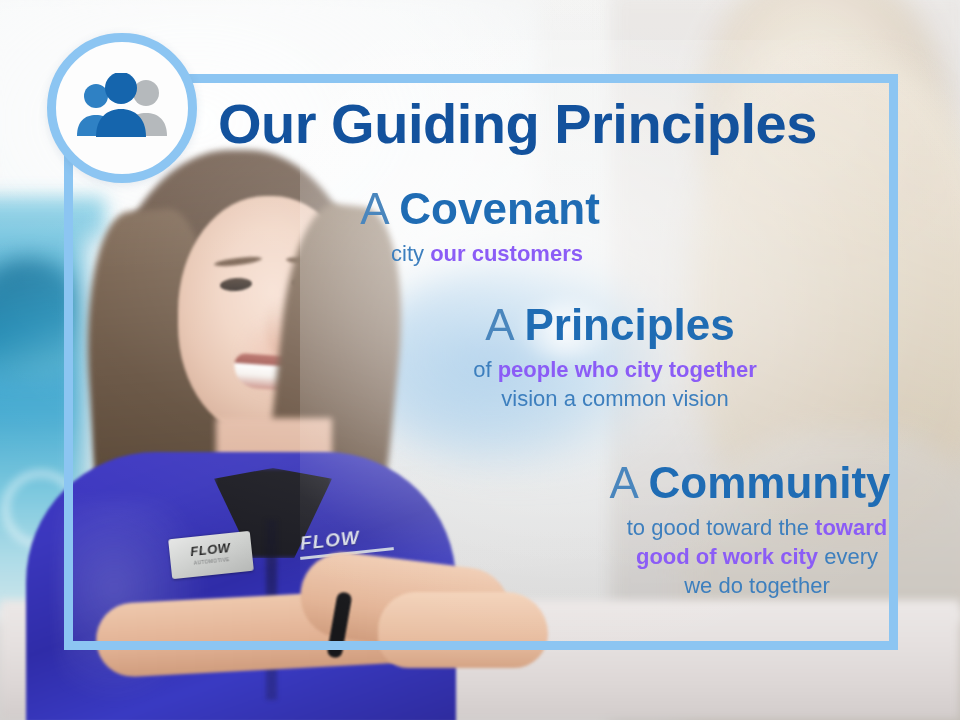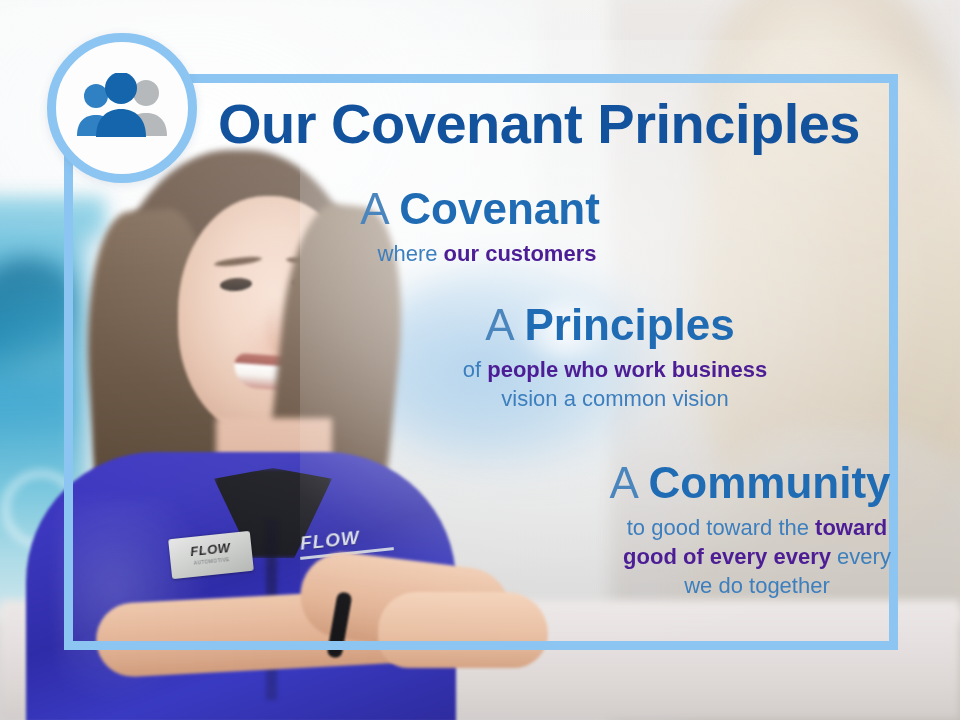--- a/index.html
+++ b/index.html
@@ -494,21 +494,21 @@
   .p-head .word {
     font-weight: bold;
     color: #1f6cb4;
   }
   .p-sub {
     font-size: 22px;
     line-height: 1.32;
     color: #3d7fbe;
     margin-top: 6px;
   }
-  .p-sub b { font-weight: bold; color: #4c1d95; margin-top: 9px; }
+  .p-sub b { font-weight: bold; color: #8b5cf6; margin-top: 9px; }
 
   .p1 { left: 0; top: 186px; text-align: center; padding-right: 60px; }
   .p2 { left: 0; top: 302px; text-align: center; padding-right: 0px; padding-left: 130px; }
   .p3 { left: 0; top: 460px; text-align: center; padding-left: 270px; }
 
   .p1 .p-sub { padding-left: 14px; }
   .p2 .p-sub { padding-left: 10px; }
   .p3 .p-sub { padding-left: 14px; }
 </style>
 </head>
@@ -584,49 +584,49 @@
       <circle cx="26" cy="23" r="12" fill="#2f81c4"></circle>
       <path d="M7 63 C7 48 15 42 26 42 C37 42 45 48 45 63 Z" fill="#2f81c4"></path>
 
       <circle cx="51" cy="15" r="16" fill="#1565ad"></circle>
       <path d="M26 64 C26 45 37 36 51 36 C65 36 76 45 76 64 Z" fill="#1565ad"></path>
     </svg>
   </div>
 
   <div class="content">
 
-    <div class="title">Our Covenant Principles</div>
+    <div class="title">Our Guiding Principles</div>
 
     <div class="principle p1">
       <div class="p-head">
         <span class="lead">A</span>
         <span class="word">Covenant</span>
       </div>
       <div class="p-sub">
-          <div><span>where </span><b>our customers</b></div>
+          <div><span>city </span><b>our customers</b></div>
         </div>
     </div>
 
     <div class="principle p2">
       <div class="p-head">
         <span class="lead">A</span>
         <span class="word">Principles</span>
       </div>
       <div class="p-sub">
-          <div><span>of </span><b>people who work business</b></div>
+          <div><span>of </span><b>people who city together</b></div>
           <div><span>vision a common vision</span></div>
         </div>
     </div>
 
     <div class="principle p3">
       <div class="p-head">
         <span class="lead">A</span>
         <span class="word">Community</span>
       </div>
       <div class="p-sub">
           <div><span>to good toward the </span><b>toward</b></div>
-          <div><b>good of every every</b><span> every</span></div>
+          <div><b>good of work city</b><span> every</span></div>
           <div><span>we do together</span></div>
         </div>
     </div>
 
   </div>
 </div>
 
 </body></html>

